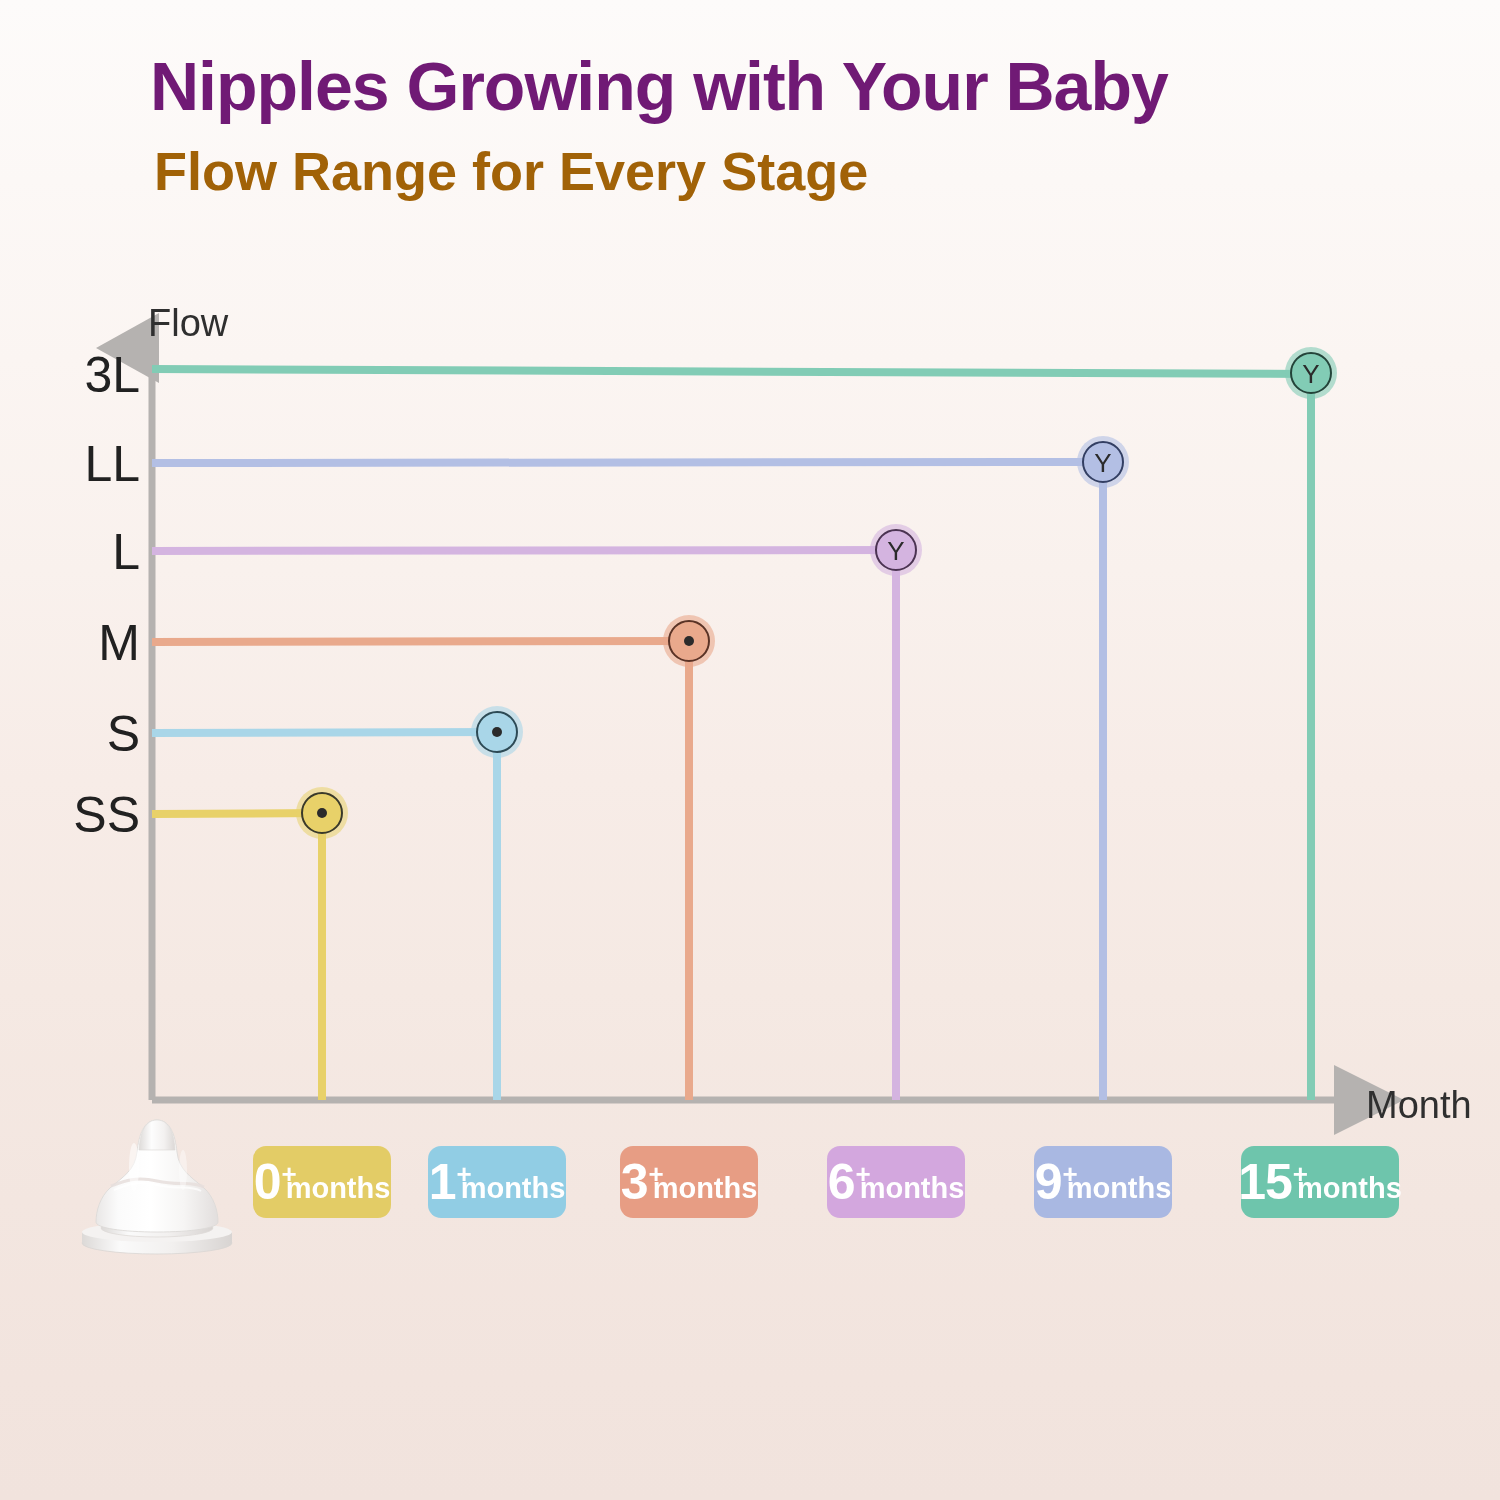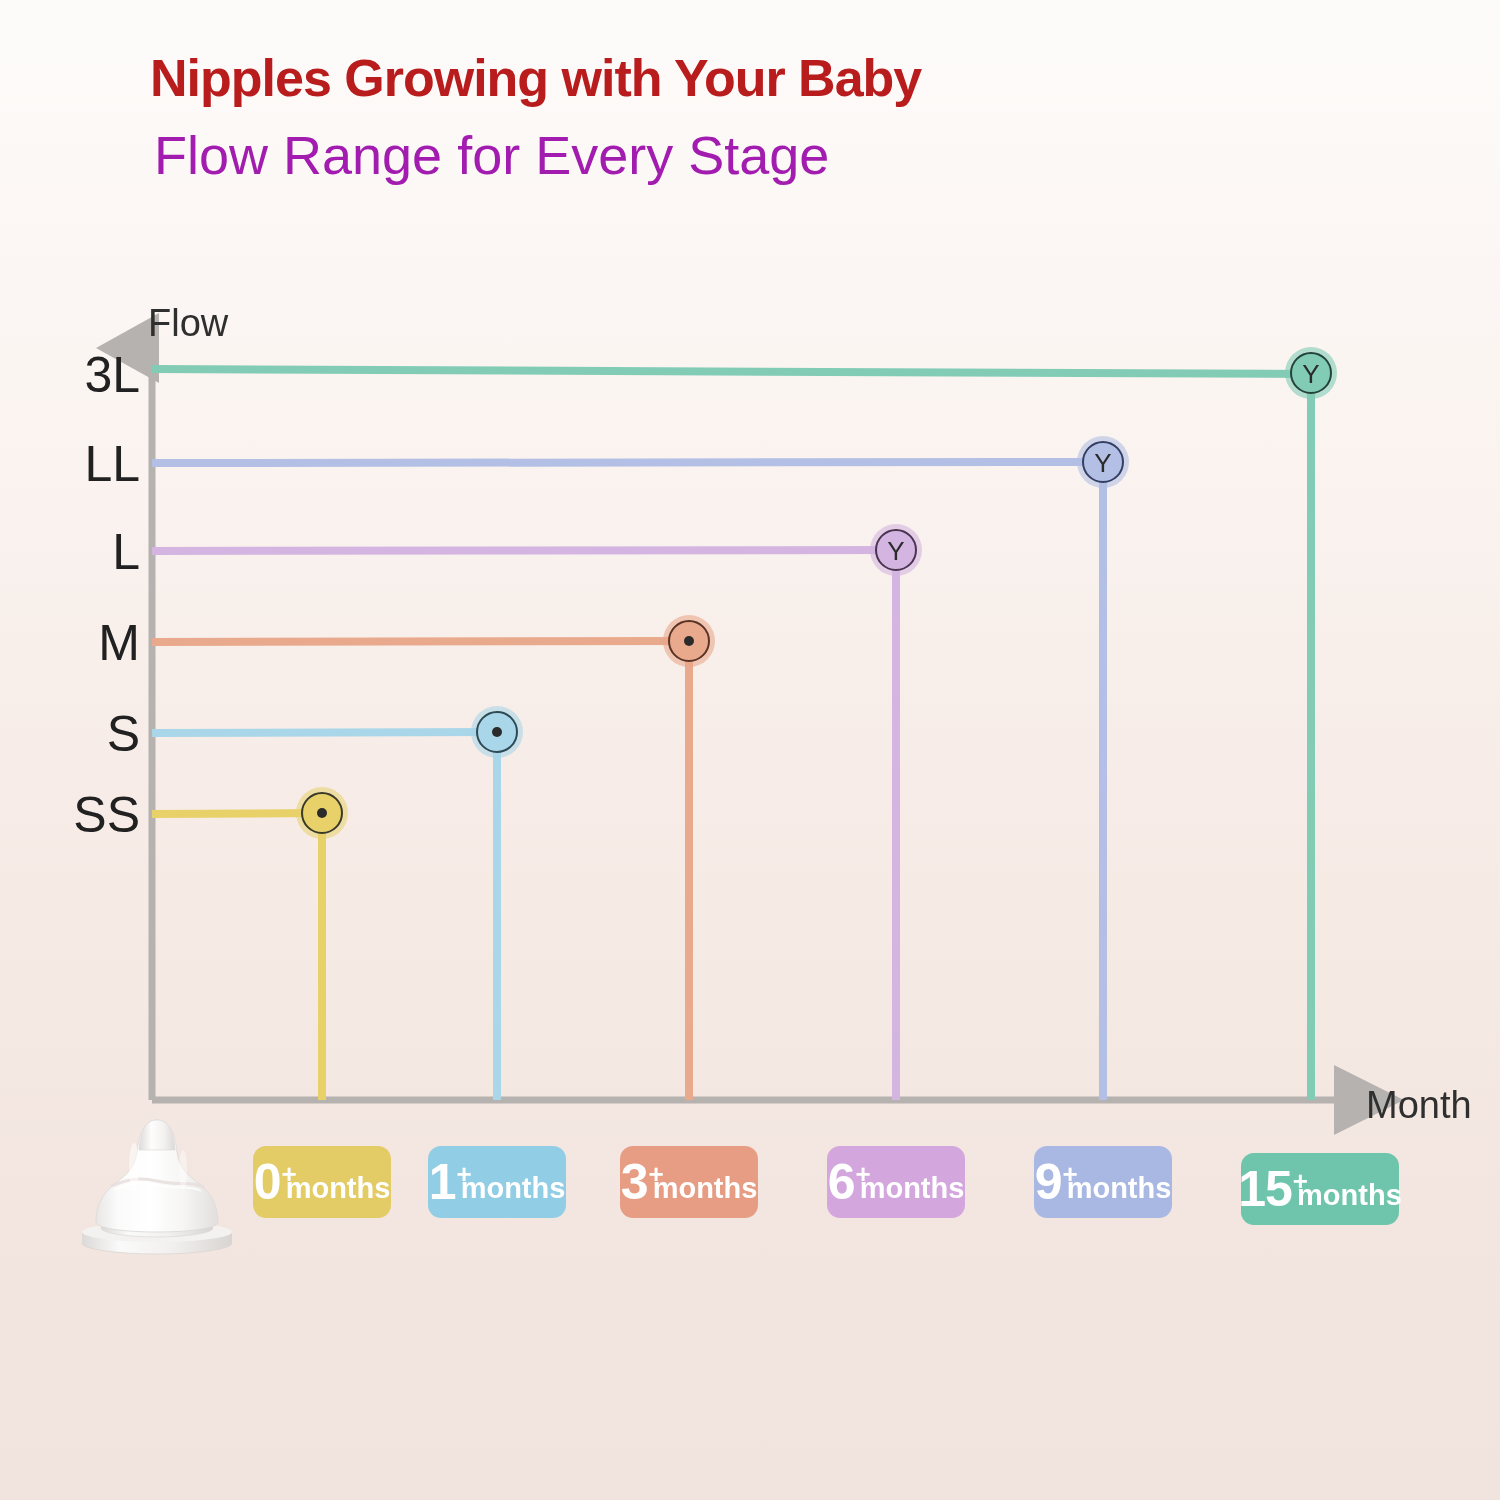--- a/index.html
+++ b/index.html
@@ -25,32 +25,32 @@
   }
 
   
   .header {
     position: absolute;
     left: 150px;
     top: 52px;
     width: 1280px;
   }
   .title {
-    font-size: 52px;
-    font-weight: bold;
-    color: #b91c1c;
+    font-size: 68px;
+    font-weight: bold;
+    color: #701a75;
     letter-spacing: -1px;
     line-height: 1.0;
     margin: 0;
     white-space: nowrap;
   }
   .subtitle {
     font-size: 54px;
-    font-weight: normal;
-    color: #a21caf;
+    font-weight: bold;
+    color: #a16207;
     line-height: 1.0;
     margin: 24px 0 0 4px;
     white-space: nowrap;
   }
 
   
   .chart-wrap {
     position: absolute;
     left: 0;
     top: 0;
@@ -304,21 +304,21 @@
   </div>
 
   <div class="badge" style="left:781px;background:#a9b8e2;">
     <span class="badge-inner">
       <span class="badge-num">9</span>
       <span class="badge-plus">+</span>
       <span class="badge-months">months</span>
     </span>
   </div>
 
-  <div class="badge" style="left:988px;background:#6ec5ac;width:158px;margin-top:7px;">
+  <div class="badge" style="left:988px;background:#6ec5ac;width:158px;">
     <span class="badge-inner">
       <span class="badge-num">15</span>
       <span class="badge-plus">+</span>
       <span class="badge-months">months</span>
     </span>
   </div>
 
 </div>
 
 </body></html>

